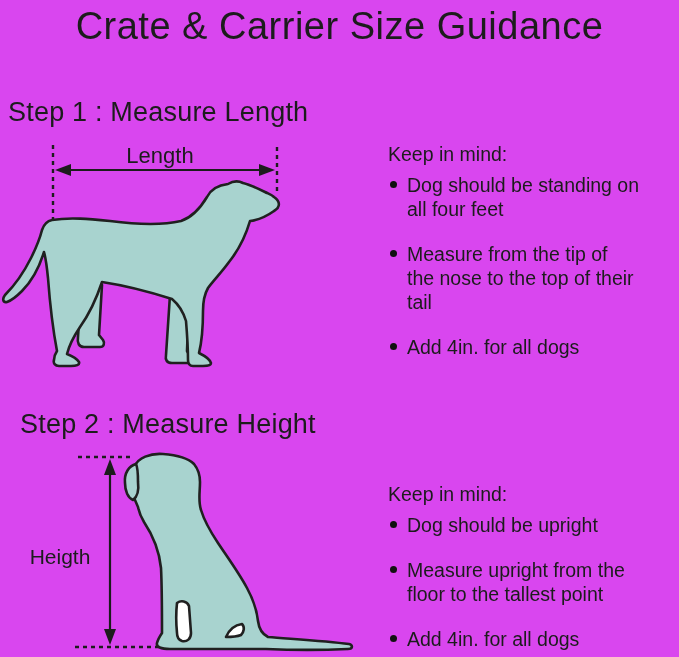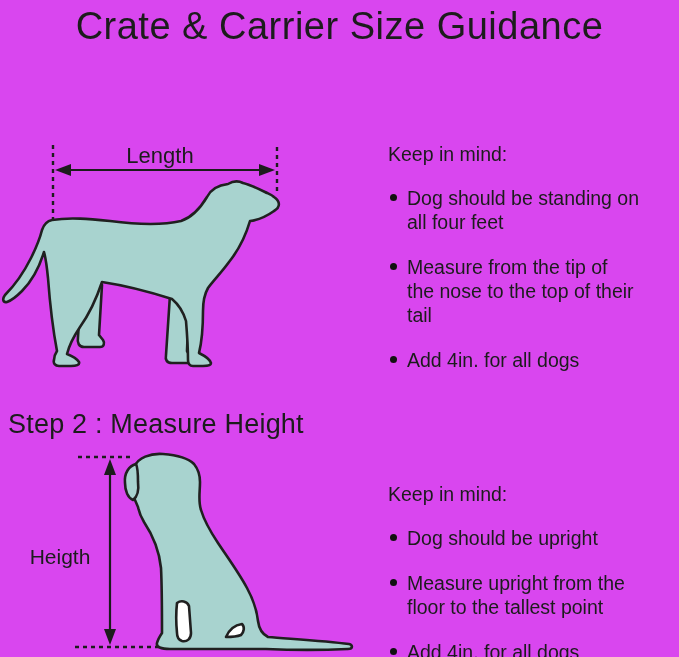--- a/index.html
+++ b/index.html
@@ -9,47 +9,48 @@
   }
   .title {
     position:absolute; top:4px; left:0; width:100%; text-align:center;
     font-size:38px; line-height:44px; font-weight:400; letter-spacing:0.5px; margin:0;
   }
   .step-heading {
     position:absolute; left:8px; font-size:27px; line-height:32px;
     font-weight:400; letter-spacing:0.2px; margin:0;
   }
   #step1-heading { top:96px; }
-  #step2-heading { top:408px; }
+  #step2-heading { top:408px;margin-left:12px; }
   .diagram { position:absolute; }
   #step1-diagram { left:0; top:135px; }
   #step2-diagram { left:20px; top:440px; }
   .notes { position:absolute; left:388px; width:290px; font-size:19.5px; line-height:24px; }
   #step1-notes { top:142px; }
   #step2-notes { top:482px; }
   .bullet { display:flex; margin-top:21px; }
-  .bullet.first { margin-top:20px; }
+  .bullet.first { margin-top:7px; }
   .dot { width:7px; height:7px; border-radius:50%; background:#111111; margin:8px 10px 0 2px; flex:0 0 auto; }
   .bullet-lines { flex:1 1 auto; }
   
   .d-outline { stroke:#202020; stroke-width:2.6; stroke-linejoin:round; stroke-linecap:round; }
   .cutout { fill:#ffffff; }
   .guide { stroke:#1c1c1c; stroke-width:2.4; stroke-dasharray:4 4; fill:none; }
   .arrow-line { stroke:#1c1c1c; stroke-width:2.2; }
   .arrow-head { fill:#1c1c1c; stroke:none; }
   .svg-label { font-size:22px; fill:#1c1c1c; }
   .svg-label.height { font-size:21px; }
 </style>
 </head>
 <body>
 
 <div class="page">
 
   <h1 class="title">Crate &amp; Carrier Size Guidance</h1>
 
+  <h2 class="step-heading" id="step1-heading">Step 1 : Measure Length</h2>
 
   <svg class="diagram" id="step1-diagram" width="310" height="245" viewBox="0 0 310 245" xmlns="http://www.w3.org/2000/svg">
     <line class="guide" x1="53" y1="10" x2="53" y2="93"></line>
     <line class="guide" x1="277" y1="12" x2="277" y2="57"></line>
     <text class="svg-label" x="160" y="28" text-anchor="middle">Length</text>
     <line class="arrow-line" x1="62" y1="35" x2="268" y2="35"></line>
     <polygon class="arrow-head" points="55,35 71,29 71,41"></polygon>
     <polygon class="arrow-head" points="275,35 259,29 259,41"></polygon>
     <g>
       <path class="d-outline" d="M 170 160 L 166 220 C 165 225 167 228 172 228 L 187 228 C 191 228 192 224 190 221 L 187 216 L 189 165 Z" fill="#a8d3cf"></path>

